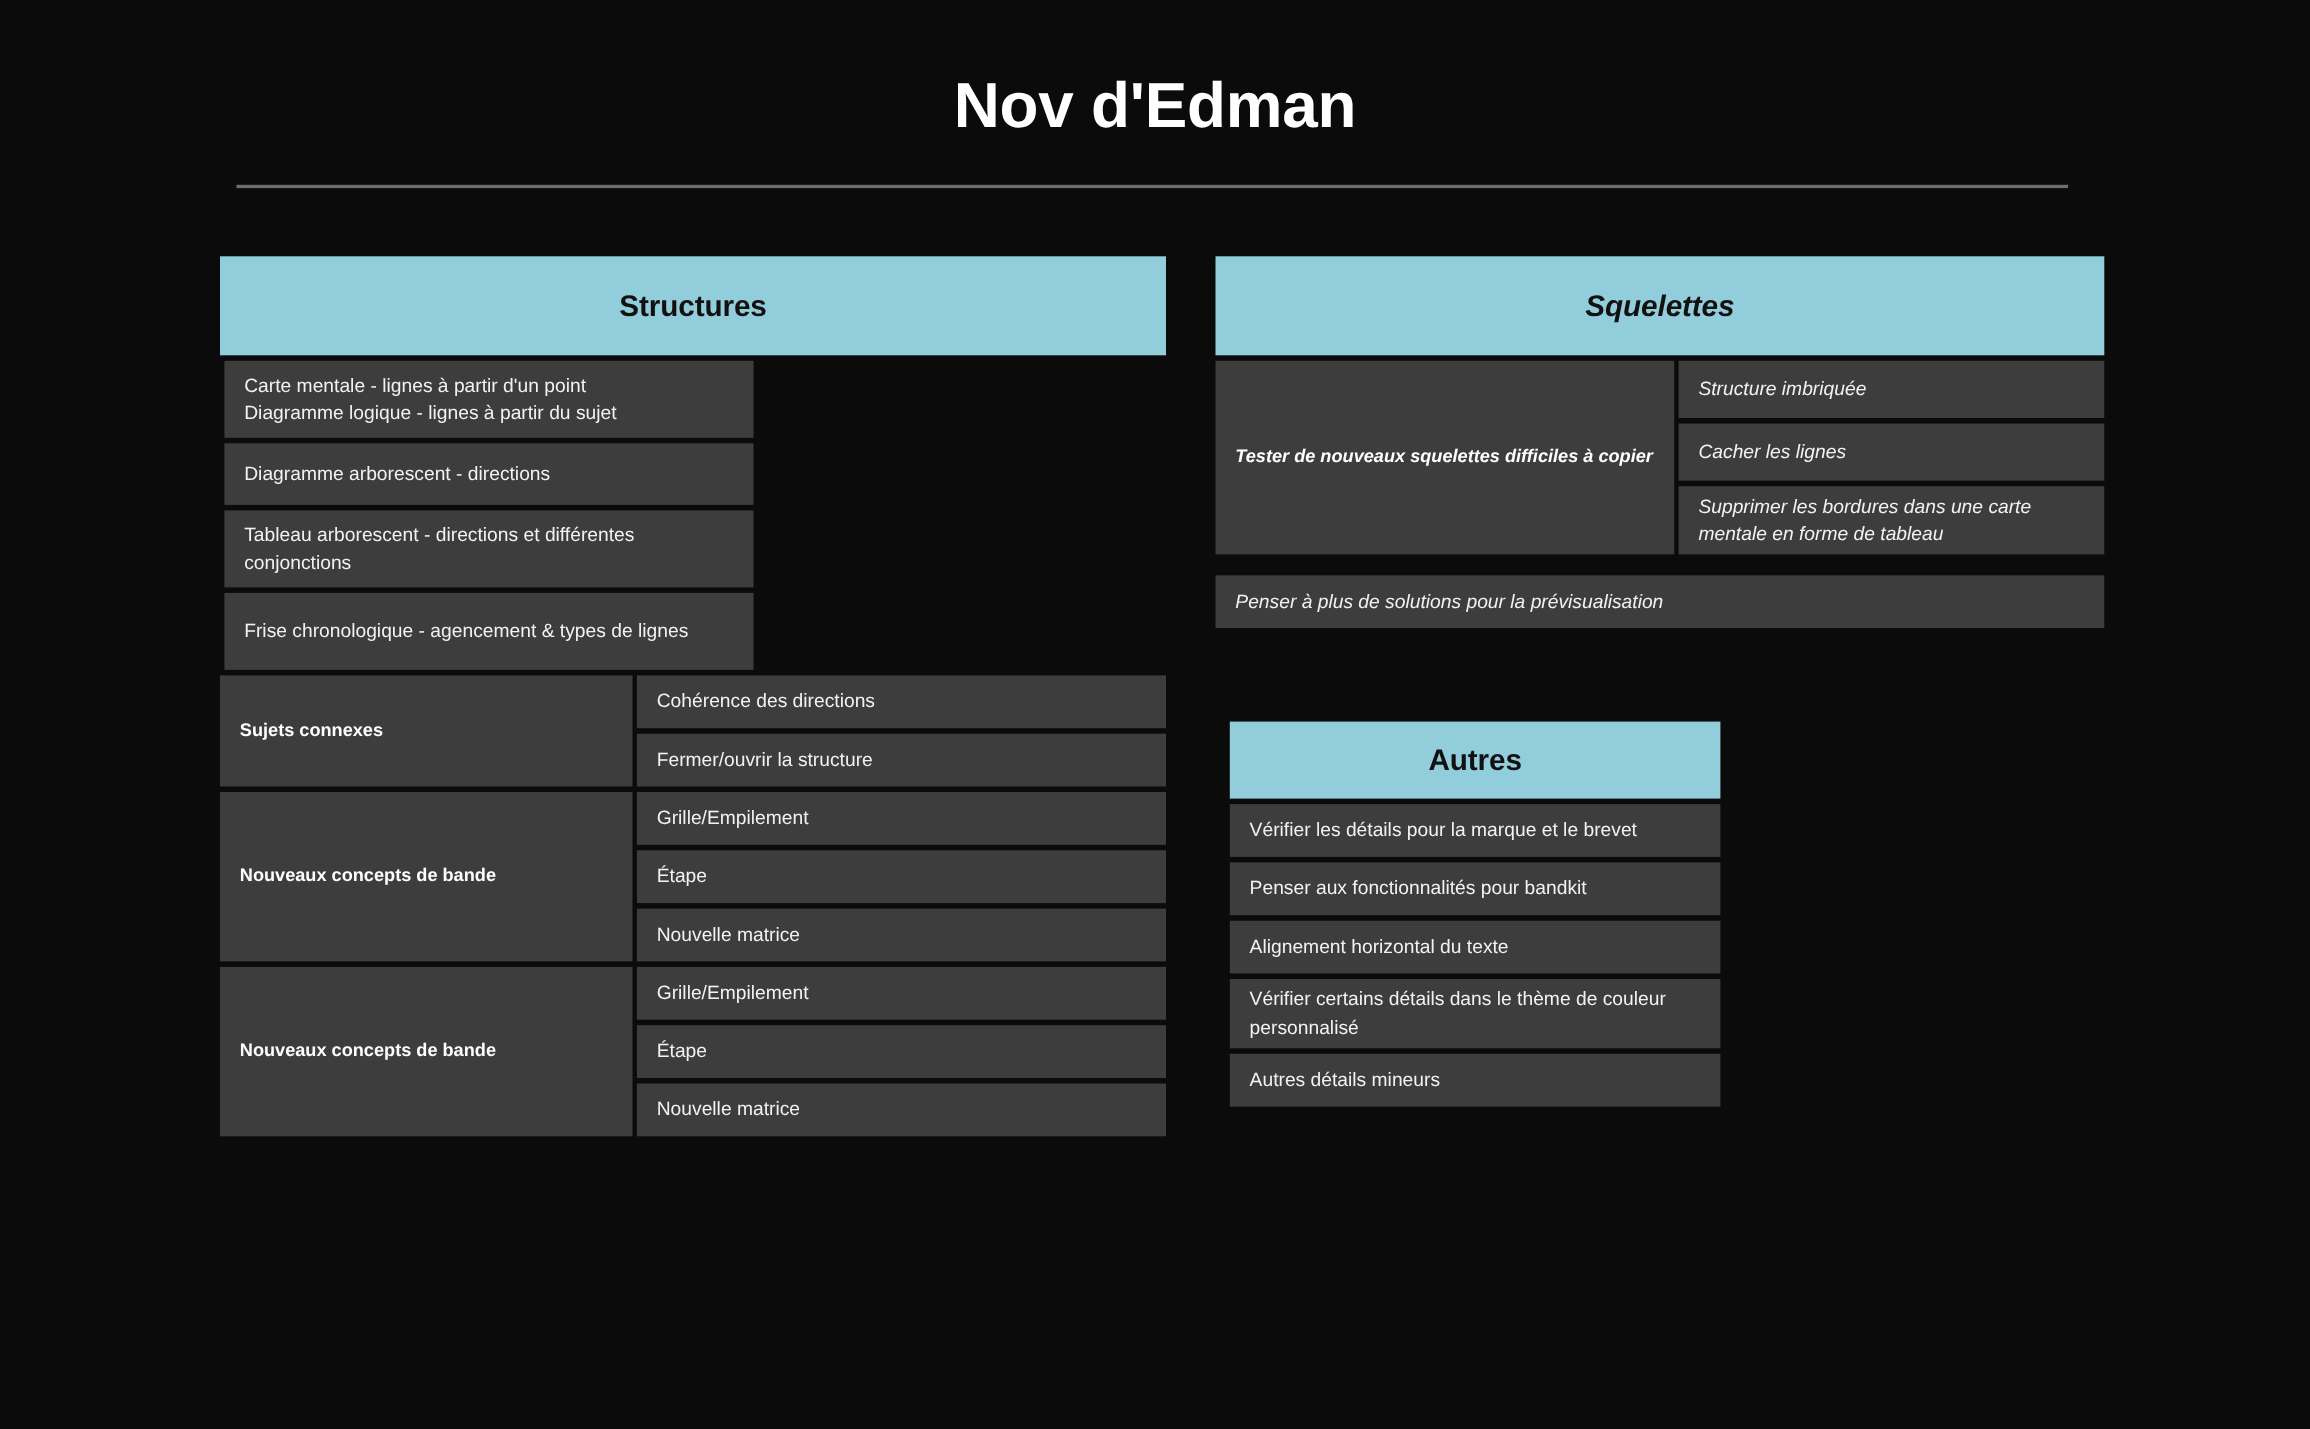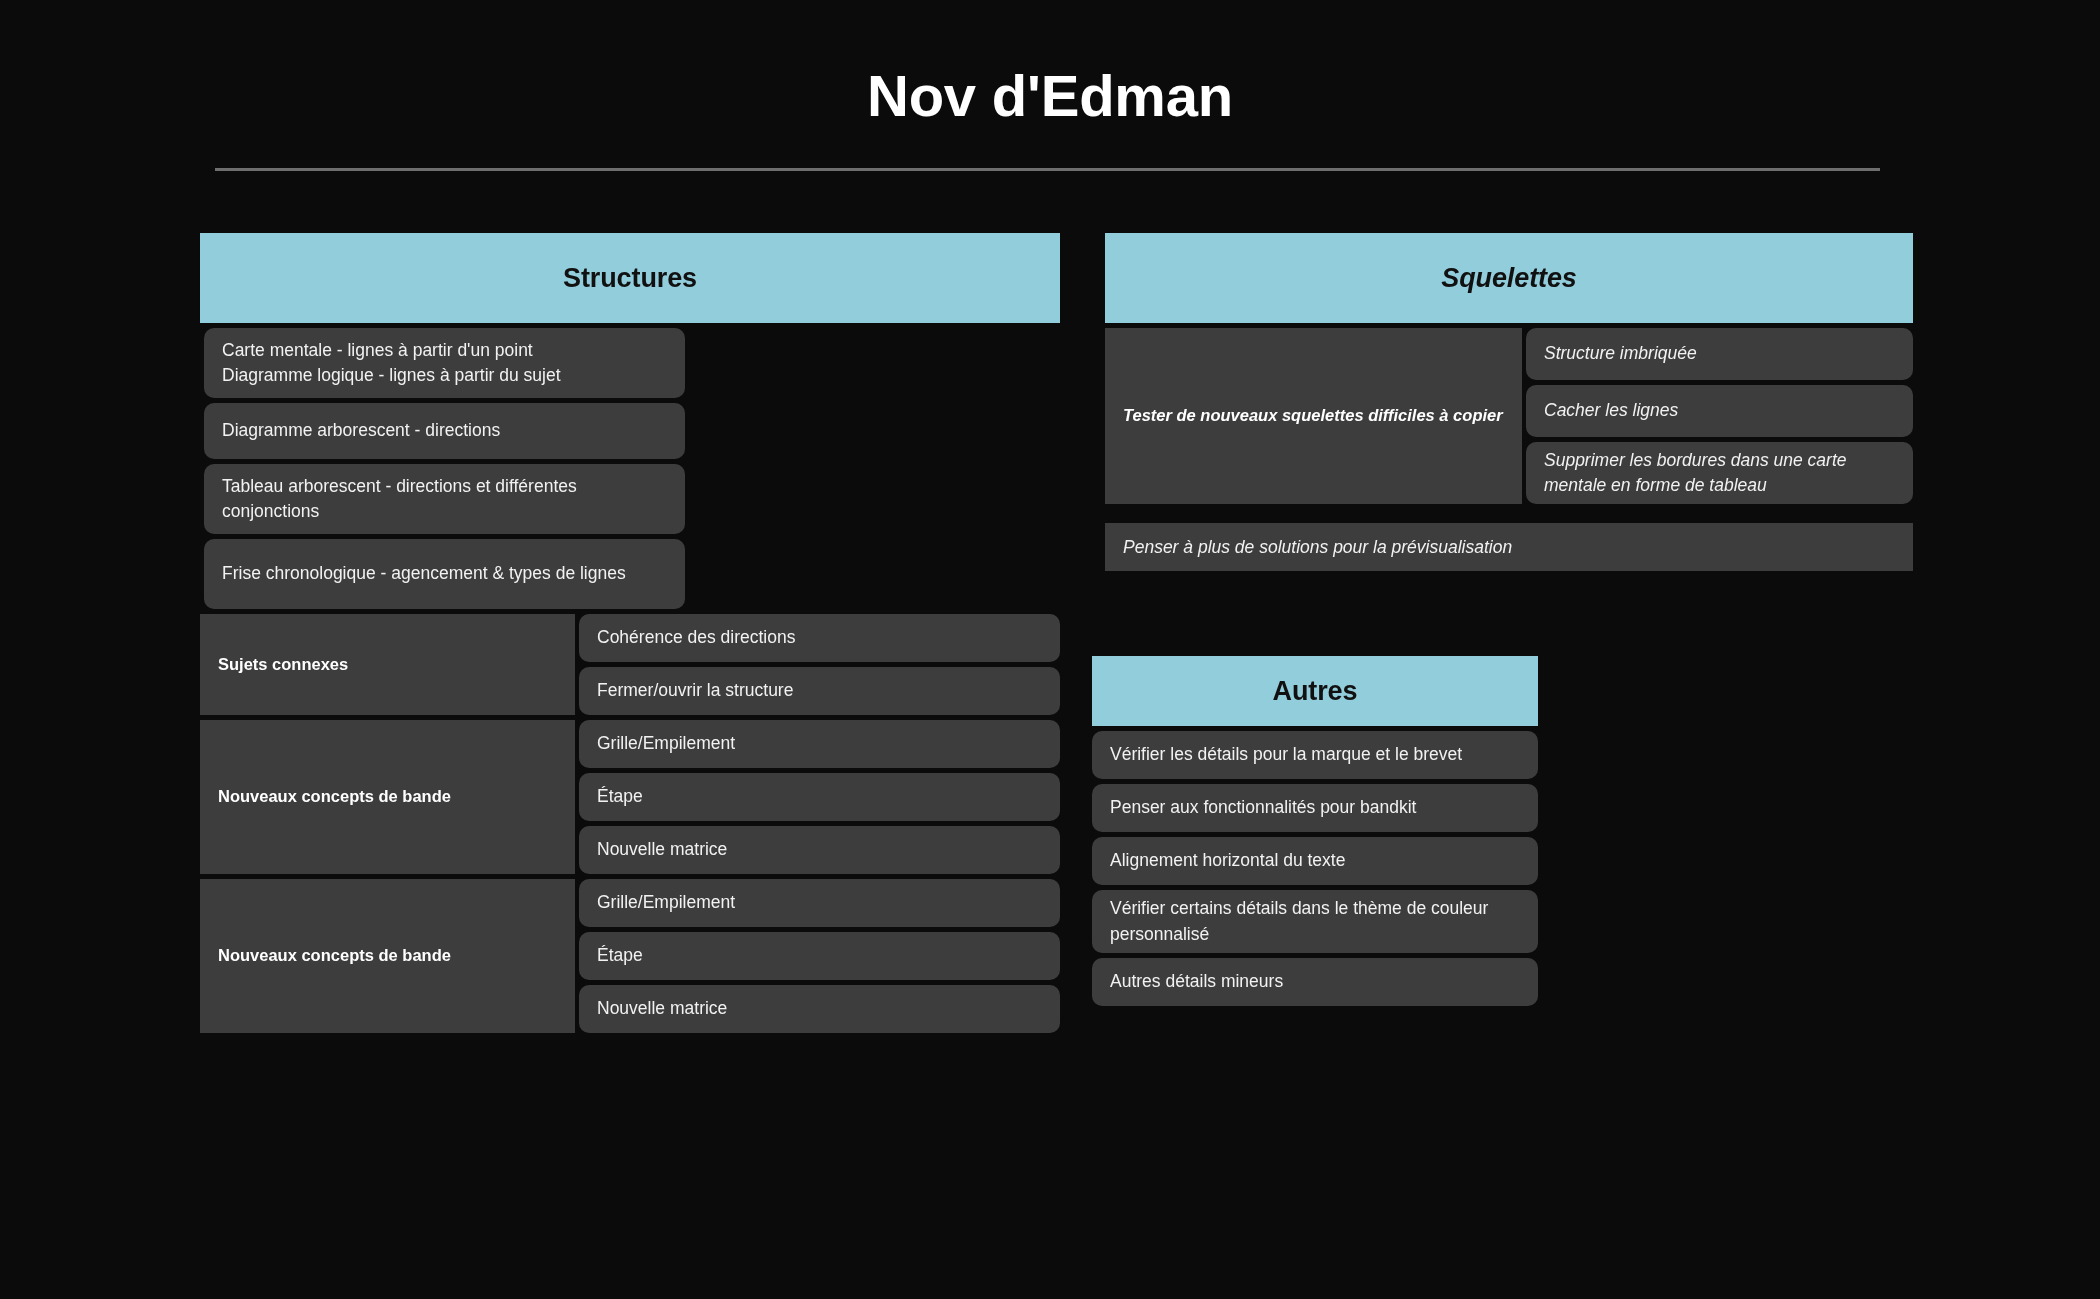--- a/index.html
+++ b/index.html
@@ -51,21 +51,20 @@
   .cell{
     background:#3D3D3D;
     color:#F2F2F2;
     font-size:17.5px;
     font-weight:normal;
     display:flex;align-items:center;
     padding:0 18px;
     box-sizing:border-box;
     line-height:1.45;
     margin-bottom:5px;
-    border-radius:10px;
   }
   .cell:last-child{margin-bottom:0;}
   .cell .two-line{display:block;}
 
   
   #sec-structures{left:188px;top:233px;width:860px;padding-left:12px;}
   #sec-structures .group-label{width:375px;}
   #sec-structures .group-items{width:481px;margin-left:4px;}
 
   
@@ -73,21 +72,21 @@
   #sec-squelettes .group-label{width:417px;}
   #sec-squelettes .group-items{width:387px;margin-left:4px;}
   .full-row{
     background:#3D3D3D;color:#F2F2F2;
     font-size:17.5px;display:flex;align-items:center;
     padding:0 18px;box-sizing:border-box;
     margin-top:19px;width:808px;height:48px;
   }
 
   
-  #sec-autres{left:1092px;top:656px;width:446px;}
+  #sec-autres{left:1118px;top:656px;width:446px;}
   #sec-autres .sec-header{height:70px;}
   #sec-autres .stack{display:flex;flex-direction:column;margin-top:5px;}
   #sec-autres .cell{width:446px;}
 </style>
 </head>
 <body>
 
 <div id="page-title">Nov d'Edman</div>
 <div id="title-divider"></div>
 

